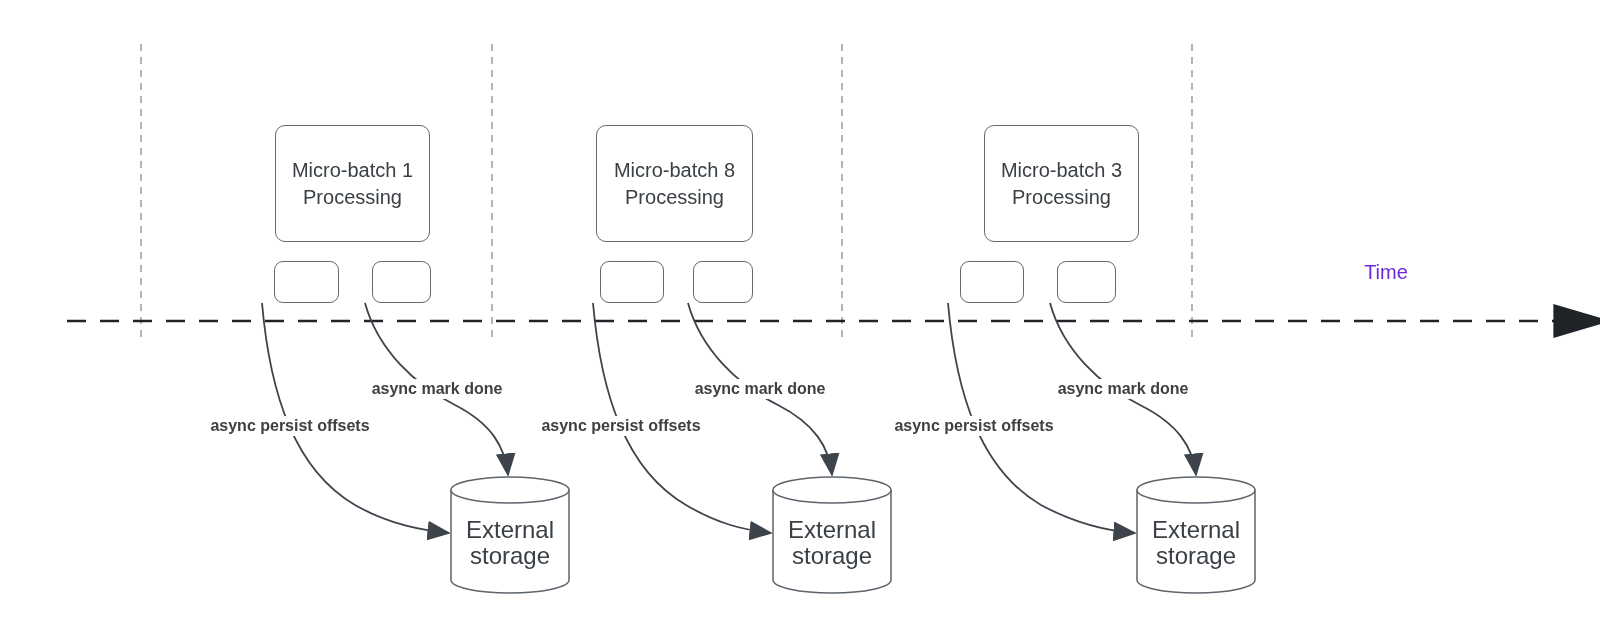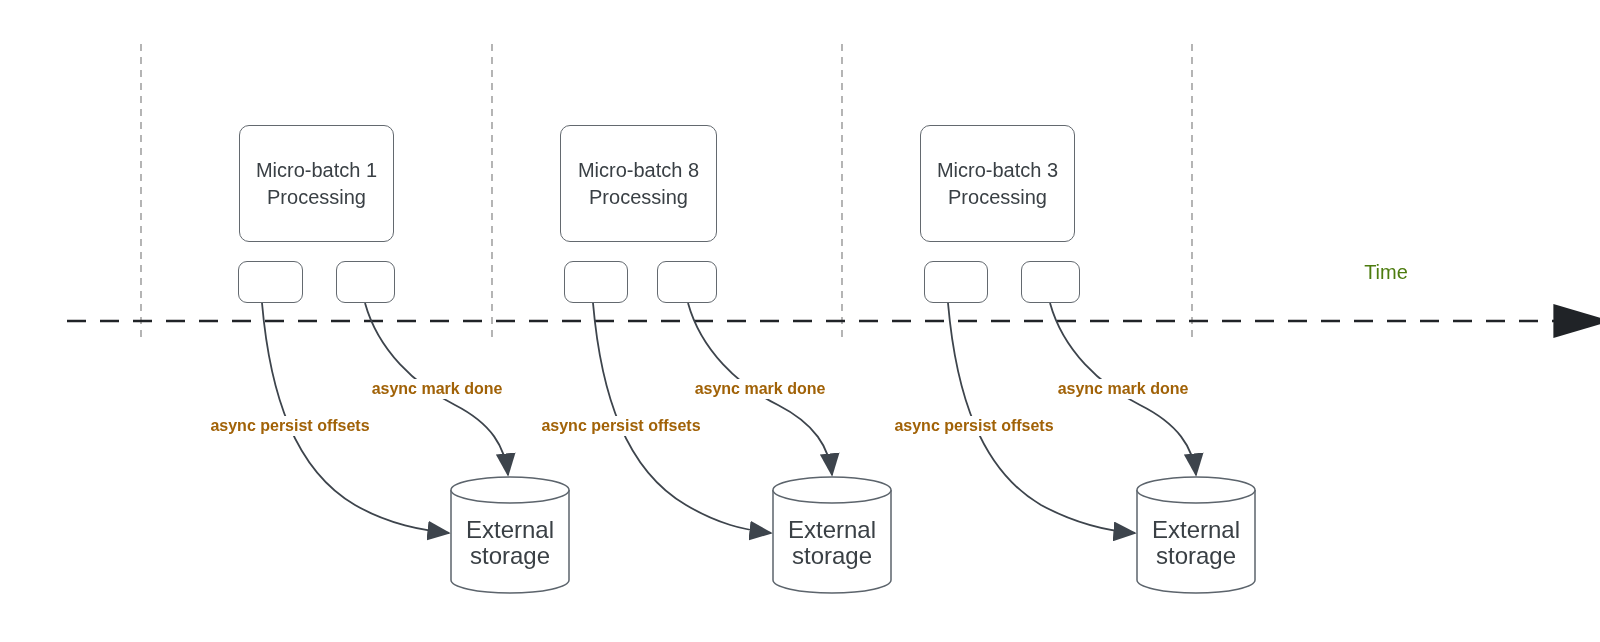--- a/index.html
+++ b/index.html
@@ -22,20 +22,21 @@
   }
   .node {
     position: absolute;
     box-sizing: border-box;
     background: #ffffff;
     border: 1.4px solid #63696f;
     display: flex;
     align-items: center;
     justify-content: center;
     text-align: center;
+    margin-left: 36px;
   }
   .proc-box {
     width: 155px;
     height: 117px;
     top: 125px;
     border-radius: 10px;
     font-size: 20px;
     line-height: 27px;
     color: #3a4045;
   }
@@ -44,38 +45,38 @@
     height: 42px;
     top: 261px;
     border-radius: 9px;
   }
   .preline { white-space: pre-line; }
   .flow-label {
     position: absolute;
     transform: translate(-50%, -50%);
     font-size: 16px;
     font-weight: bold;
-    color: #a16207;
+    color: #404040;
     background: #ffffff;
     padding: 1px 3px;
     white-space: nowrap;
   }
   .storage-label {
     position: absolute;
     transform: translate(-50%, -50%);
     font-size: 24px;
     line-height: 26px;
     color: #3a4045;
     text-align: center;
   }
   .time-label {
     position: absolute;
     transform: translate(-50%, -50%);
     font-size: 20px;
-    color: #4d7c0f;
+    color: #6d28d9;
     white-space: nowrap;
   }
 </style>
 </head>
 <body>
 
 <div class="canvas">
 
   <svg class="layer" width="1600" height="642" viewBox="0 0 1600 642">
     <defs>
@@ -130,21 +131,21 @@
 
   <div class="node proc-box preline" style="left:560px; width:157px;">Micro-batch 8
 Processing</div>
   <div class="node commit-box" style="left:564px; width:64px;"></div>
   <div class="node commit-box" style="left:657px; width:60px;"></div>
   <div class="flow-label" style="left:621px; top:426px;">async persist offsets</div>
   <div class="flow-label" style="left:760px; top:389px;">async mark done</div>
   <div class="storage-label preline" style="left:832px; top:543px;">External
 storage</div>
 
-  <div class="node proc-box preline" style="left:920px;">Micro-batch 3
+  <div class="node proc-box preline" style="left:948px;">Micro-batch 3
 Processing</div>
   <div class="node commit-box" style="left:924px; width:64px;"></div>
   <div class="node commit-box" style="left:1021px; width:59px;"></div>
   <div class="flow-label" style="left:974px; top:426px;">async persist offsets</div>
   <div class="flow-label" style="left:1123px; top:389px;">async mark done</div>
   <div class="storage-label preline" style="left:1196px; top:543px;">External
 storage</div>
 
 </div>
 

